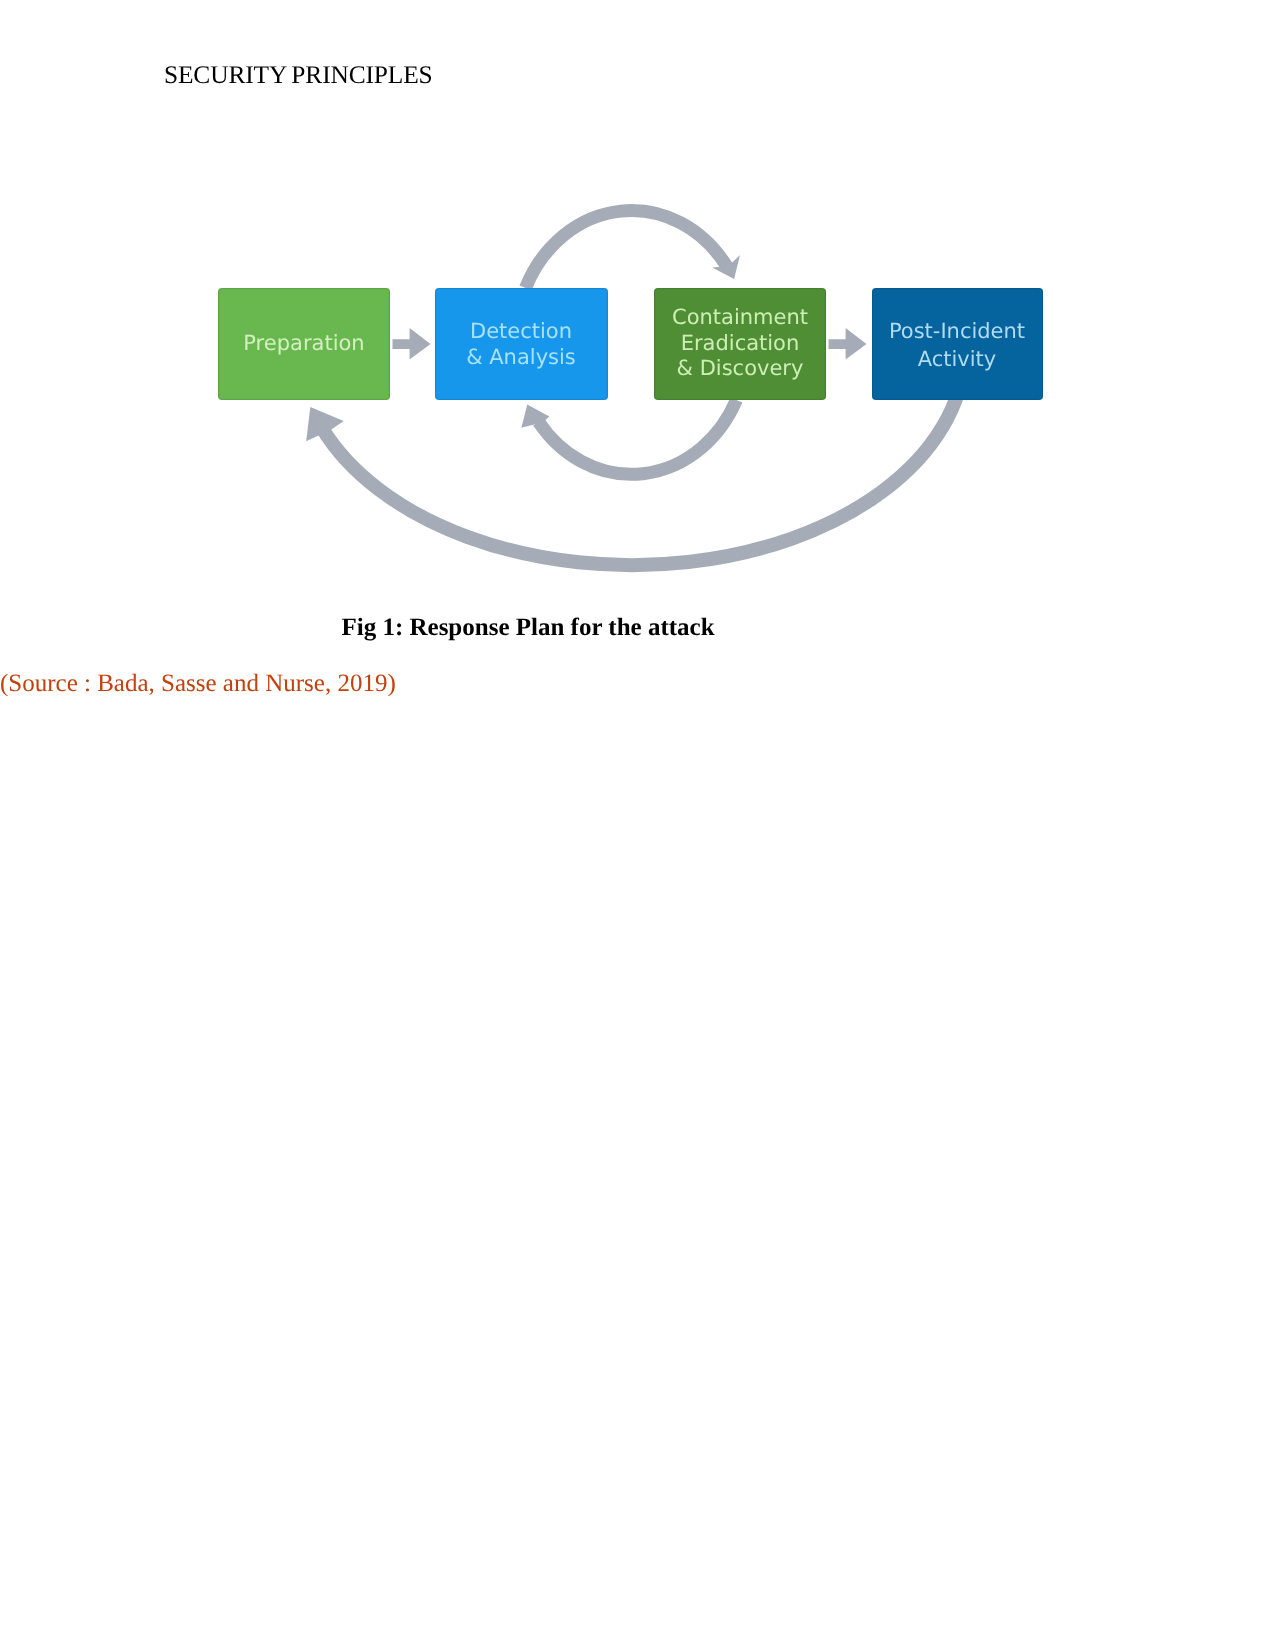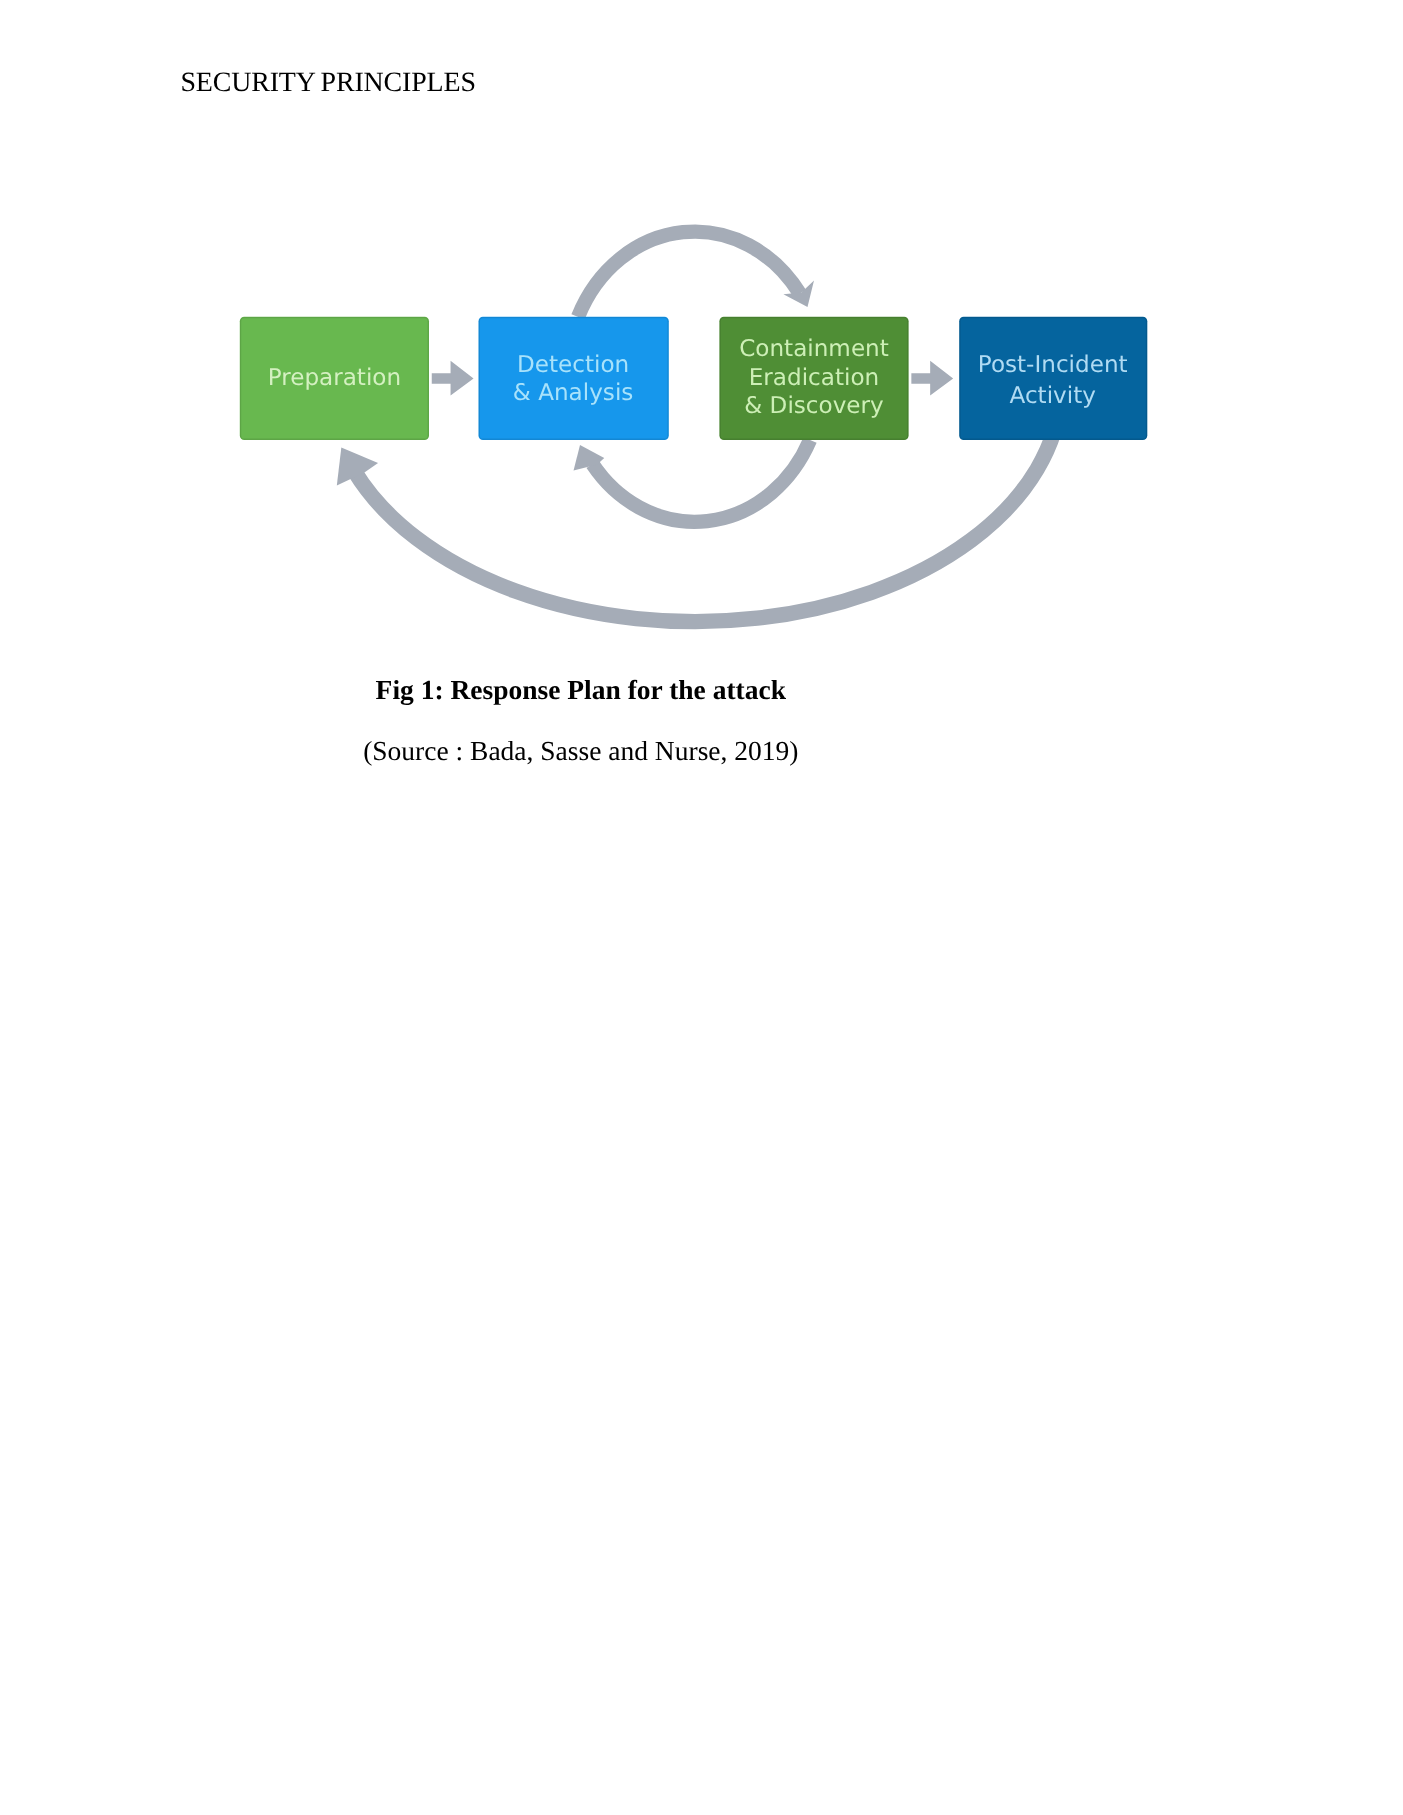--- a/index.html
+++ b/index.html
@@ -14,21 +14,21 @@
   .arc{fill:none;stroke:#a5acb7;stroke-width:13;}
   .arc-outer{fill:none;stroke:#a5acb7;stroke-width:14;}
   .arrowfill{fill:#a5acb7;}
   .bxrim{fill:none;stroke:rgba(0,0,0,0.10);stroke-width:1.2;}
   .bxlabel{font-family:"DejaVu Sans",sans-serif;font-size:21px;text-anchor:middle;}
   .t-green{fill:#d4f0c1;}
   .t-blue{fill:#a8e2fb;}
   .t-dkgreen{fill:#cdefb6;}
   .t-dkblue{fill:#b0dbf3;}
   .cap1{position:absolute;left:0;right:0;top:614px;text-align:center;font-size:25px;font-weight:bold;color:#000;}
-  .cap2{position:absolute;left:0;right:0;top:670px;text-align:center;font-size:25px;color:#000000;}
+  .cap2{position:absolute;left:0;right:0;top:670px;text-align:left;font-size:25px;color:#c2410c;}
 </style>
 </head>
 <body>
 
 <div class="page">
   <div class="hdr-title">SECURITY PRINCIPLES</div>
   <div class="pg-bar" style="background-color: rgb(169, 208, 142);">
     <div class="pg-num" style="color: rgb(232, 245, 224);">6</div>
   </div>
   <div class="fig">

